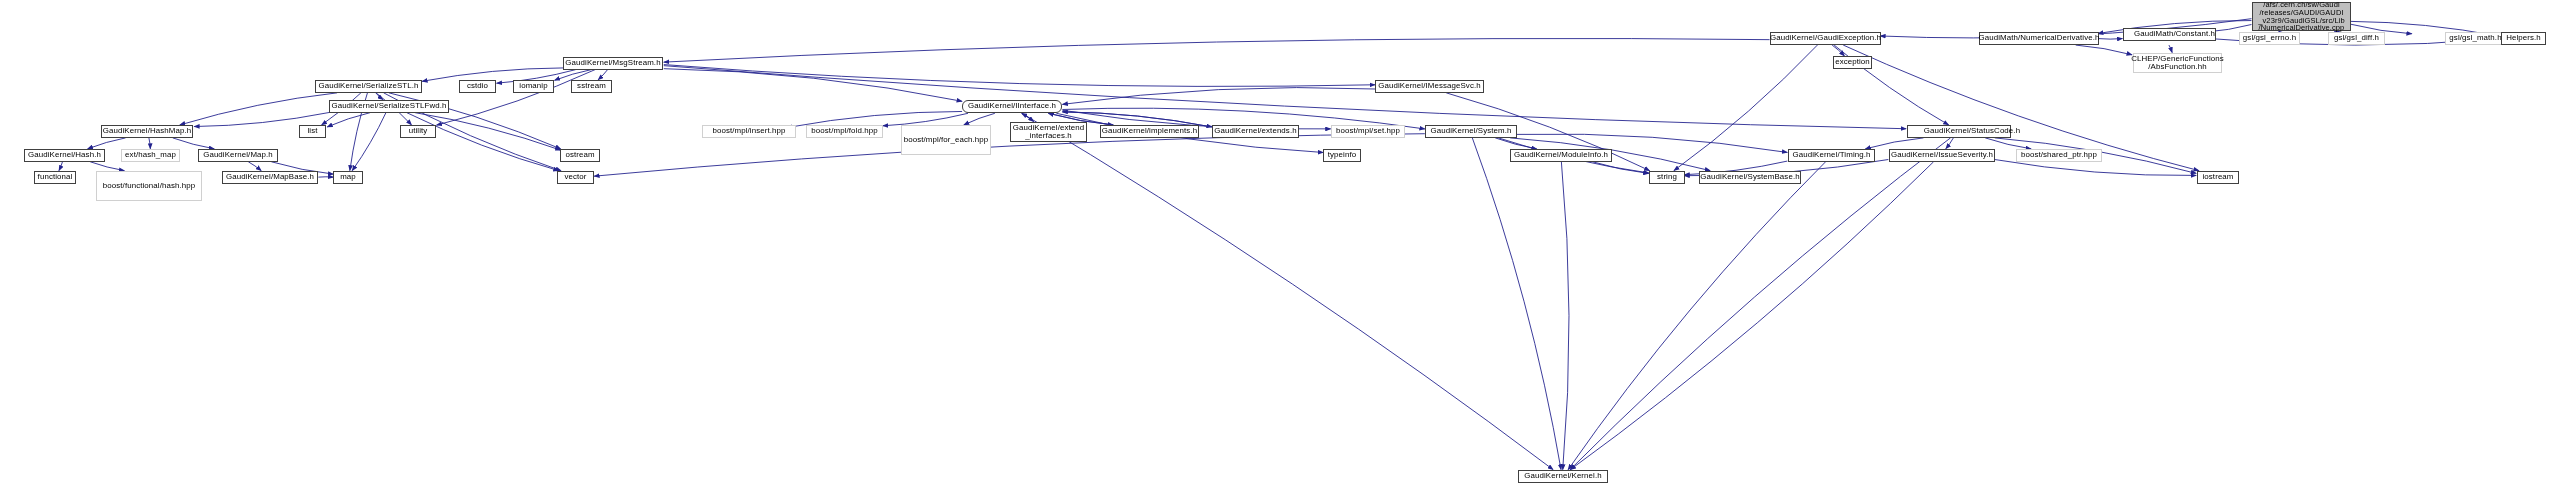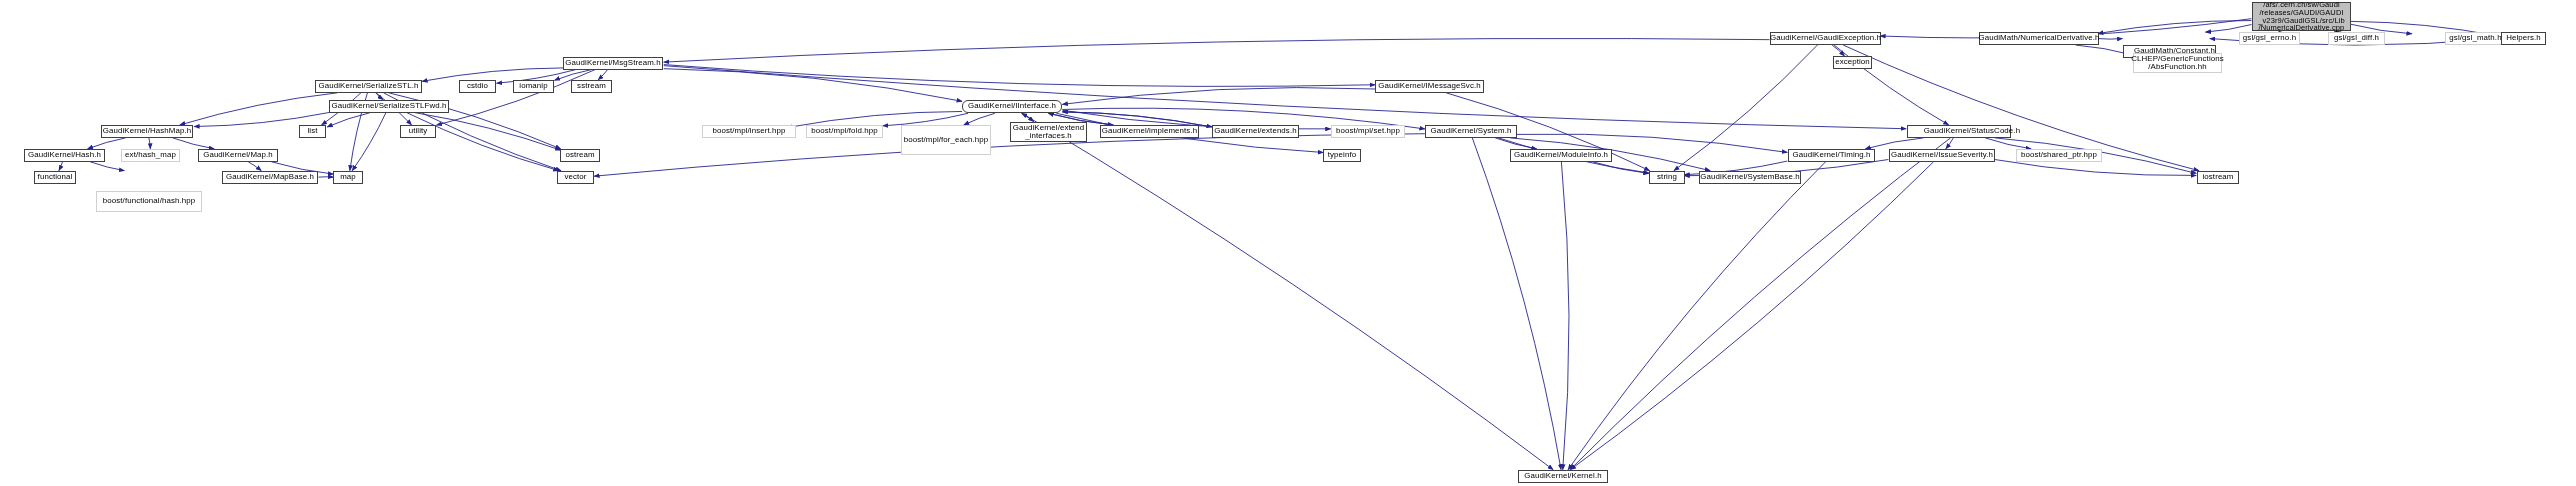--- a/index.html
+++ b/index.html
@@ -144,21 +144,21 @@
         <path d="M3661.0,56.5 Q3448.5,75.6 3236.0,56.5" fill="none" stroke="#23238e" stroke-width="1.3" marker-end="url(#arrow)"></path>
       </g>
   </svg>
   <div id="node-group">
       <div class="node root" style="left: 2252px; top: 2px; width: 99px; height: 29px;">/afs/.cern.ch/sw/Gaudi
 /releases/GAUDI/GAUDI
 _v23r9/GaudiGSL/src/Lib
 /NumericalDerivative.cpp</div>
       <div class="node solid" style="left: 1770px; top: 32px; width: 111px; height: 13px;">GaudiKernel/GaudiException.h</div>
       <div class="node solid" style="left: 1979px; top: 32px; width: 120px; height: 13px;">GaudiMath/NumericalDerivative.h</div>
-      <div class="node solid" style="left: 2123px; top: 45px; width: 93px; height: 13px; padding-left: 12px;">GaudiMath/Constant.h</div>
+      <div class="node solid" style="left: 2123px; top: 28px; width: 93px; height: 13px; padding-left: 12px;">GaudiMath/Constant.h</div>
       <div class="node light" style="left: 2239px; top: 32px; width: 61px; height: 13px;">gsl/gsl_errno.h</div>
       <div class="node light" style="left: 2328px; top: 32px; width: 57px; height: 13px;">gsl/gsl_diff.h</div>
       <div class="node light" style="left: 2413px; top: 32px; width: 61px; height: 13px; margin-left: 32px;">gsl/gsl_math.h</div>
       <div class="node solid" style="left: 2501px; top: 32px; width: 45px; height: 13px;">Helpers.h</div>
       <div class="node solid" style="left: 563px; top: 57px; width: 100px; height: 13px;">GaudiKernel/MsgStream.h</div>
       <div class="node solid" style="left: 1833px; top: 56px; width: 39px; height: 13px;">exception</div>
       <div class="node light" style="left: 2133px; top: 53px; width: 89px; height: 20px;">CLHEP/GenericFunctions
 /AbsFunction.hh</div>
       <div class="node solid" style="left: 315px; top: 80px; width: 107px; height: 13px;">GaudiKernel/SerializeSTL.h</div>
       <div class="node solid" style="left: 459px; top: 80px; width: 37px; height: 13px;">cstdio</div>
@@ -183,21 +183,21 @@
       <div class="node solid" style="left: 24px; top: 149px; width: 81px; height: 13px;">GaudiKernel/Hash.h</div>
       <div class="node light" style="left: 121px; top: 149px; width: 59px; height: 13px;">ext/hash_map</div>
       <div class="node solid" style="left: 198px; top: 149px; width: 80px; height: 13px;">GaudiKernel/Map.h</div>
       <div class="node solid" style="left: 560px; top: 149px; width: 40px; height: 13px;">ostream</div>
       <div class="node solid" style="left: 1323px; top: 149px; width: 38px; height: 13px;">typeinfo</div>
       <div class="node solid" style="left: 1510px; top: 149px; width: 102px; height: 13px;">GaudiKernel/ModuleInfo.h</div>
       <div class="node solid" style="left: 1788px; top: 149px; width: 87px; height: 13px;">GaudiKernel/Timing.h</div>
       <div class="node solid" style="left: 1889px; top: 149px; width: 106px; height: 13px;">GaudiKernel/IssueSeverity.h</div>
       <div class="node light" style="left: 2016px; top: 149px; width: 86px; height: 13px;">boost/shared_ptr.hpp</div>
       <div class="node solid" style="left: 34px; top: 171px; width: 42px; height: 13px;">functional</div>
-      <div class="node light" style="left: 96px; top: 171px; width: 106px; height: 21px; margin-top: 20px;">boost/functional/hash.hpp</div>
+      <div class="node light" style="left: 96px; top: 171px; width: 106px; height: 30px;">boost/functional/hash.hpp</div>
       <div class="node solid" style="left: 222px; top: 171px; width: 96px; height: 13px;">GaudiKernel/MapBase.h</div>
       <div class="node solid" style="left: 333px; top: 171px; width: 30px; height: 13px;">map</div>
       <div class="node solid" style="left: 557px; top: 171px; width: 37px; height: 13px;">vector</div>
       <div class="node solid" style="left: 1649px; top: 171px; width: 36px; height: 13px;">string</div>
       <div class="node solid" style="left: 1699px; top: 171px; width: 102px; height: 13px;">GaudiKernel/SystemBase.h</div>
       <div class="node solid" style="left: 2197px; top: 171px; width: 42px; height: 13px; text-align: right;">iostream</div>
       <div class="node solid" style="left: 1518px; top: 470px; width: 90px; height: 13px;">GaudiKernel/Kernel.h</div>
     </div>
 </div>
 

